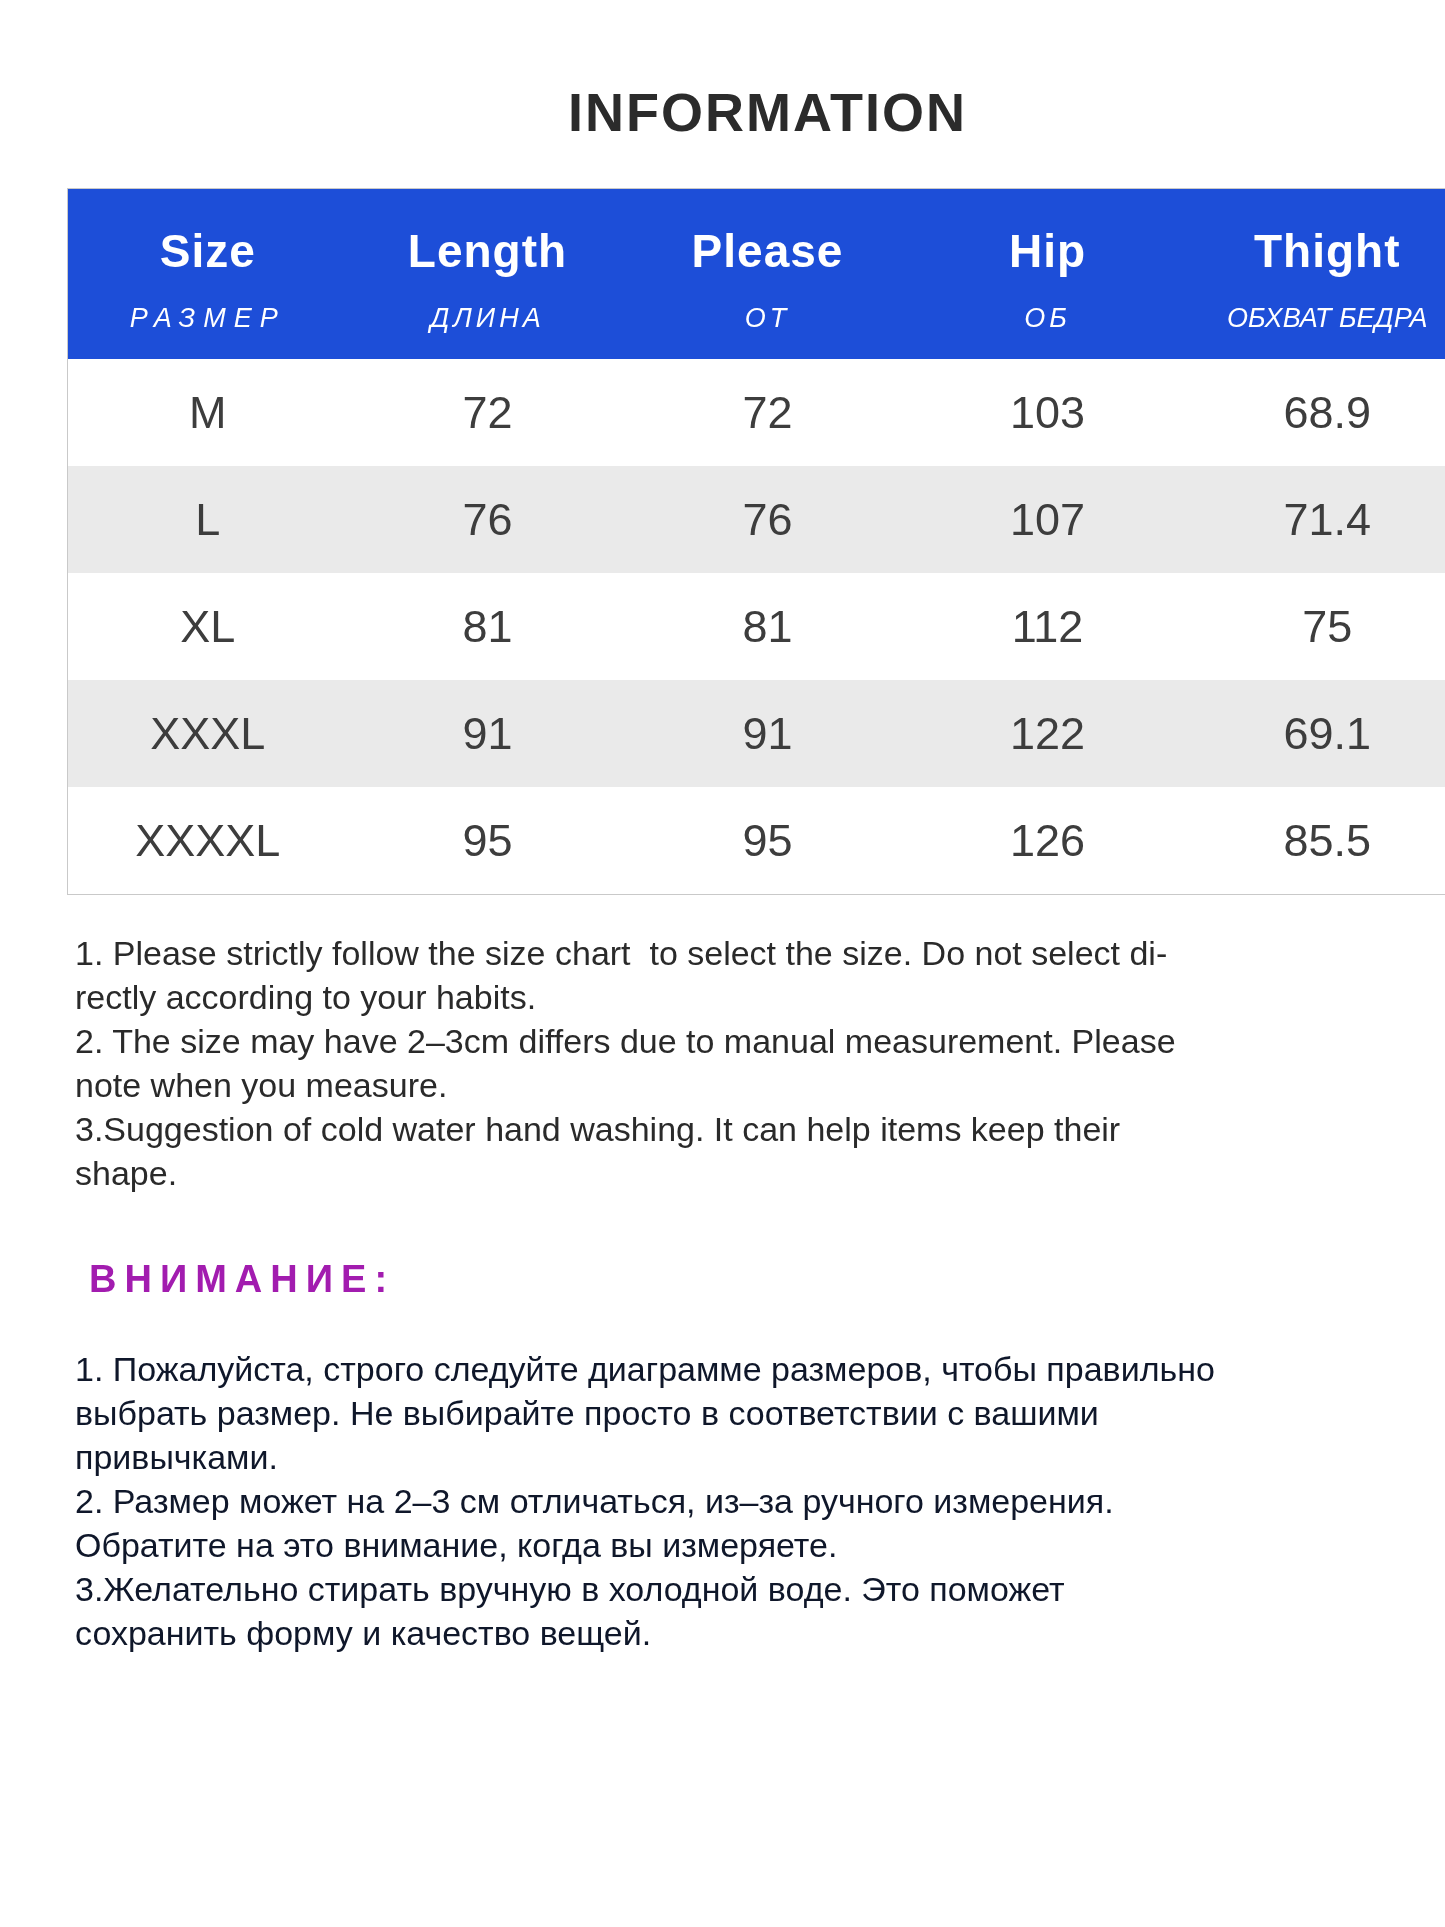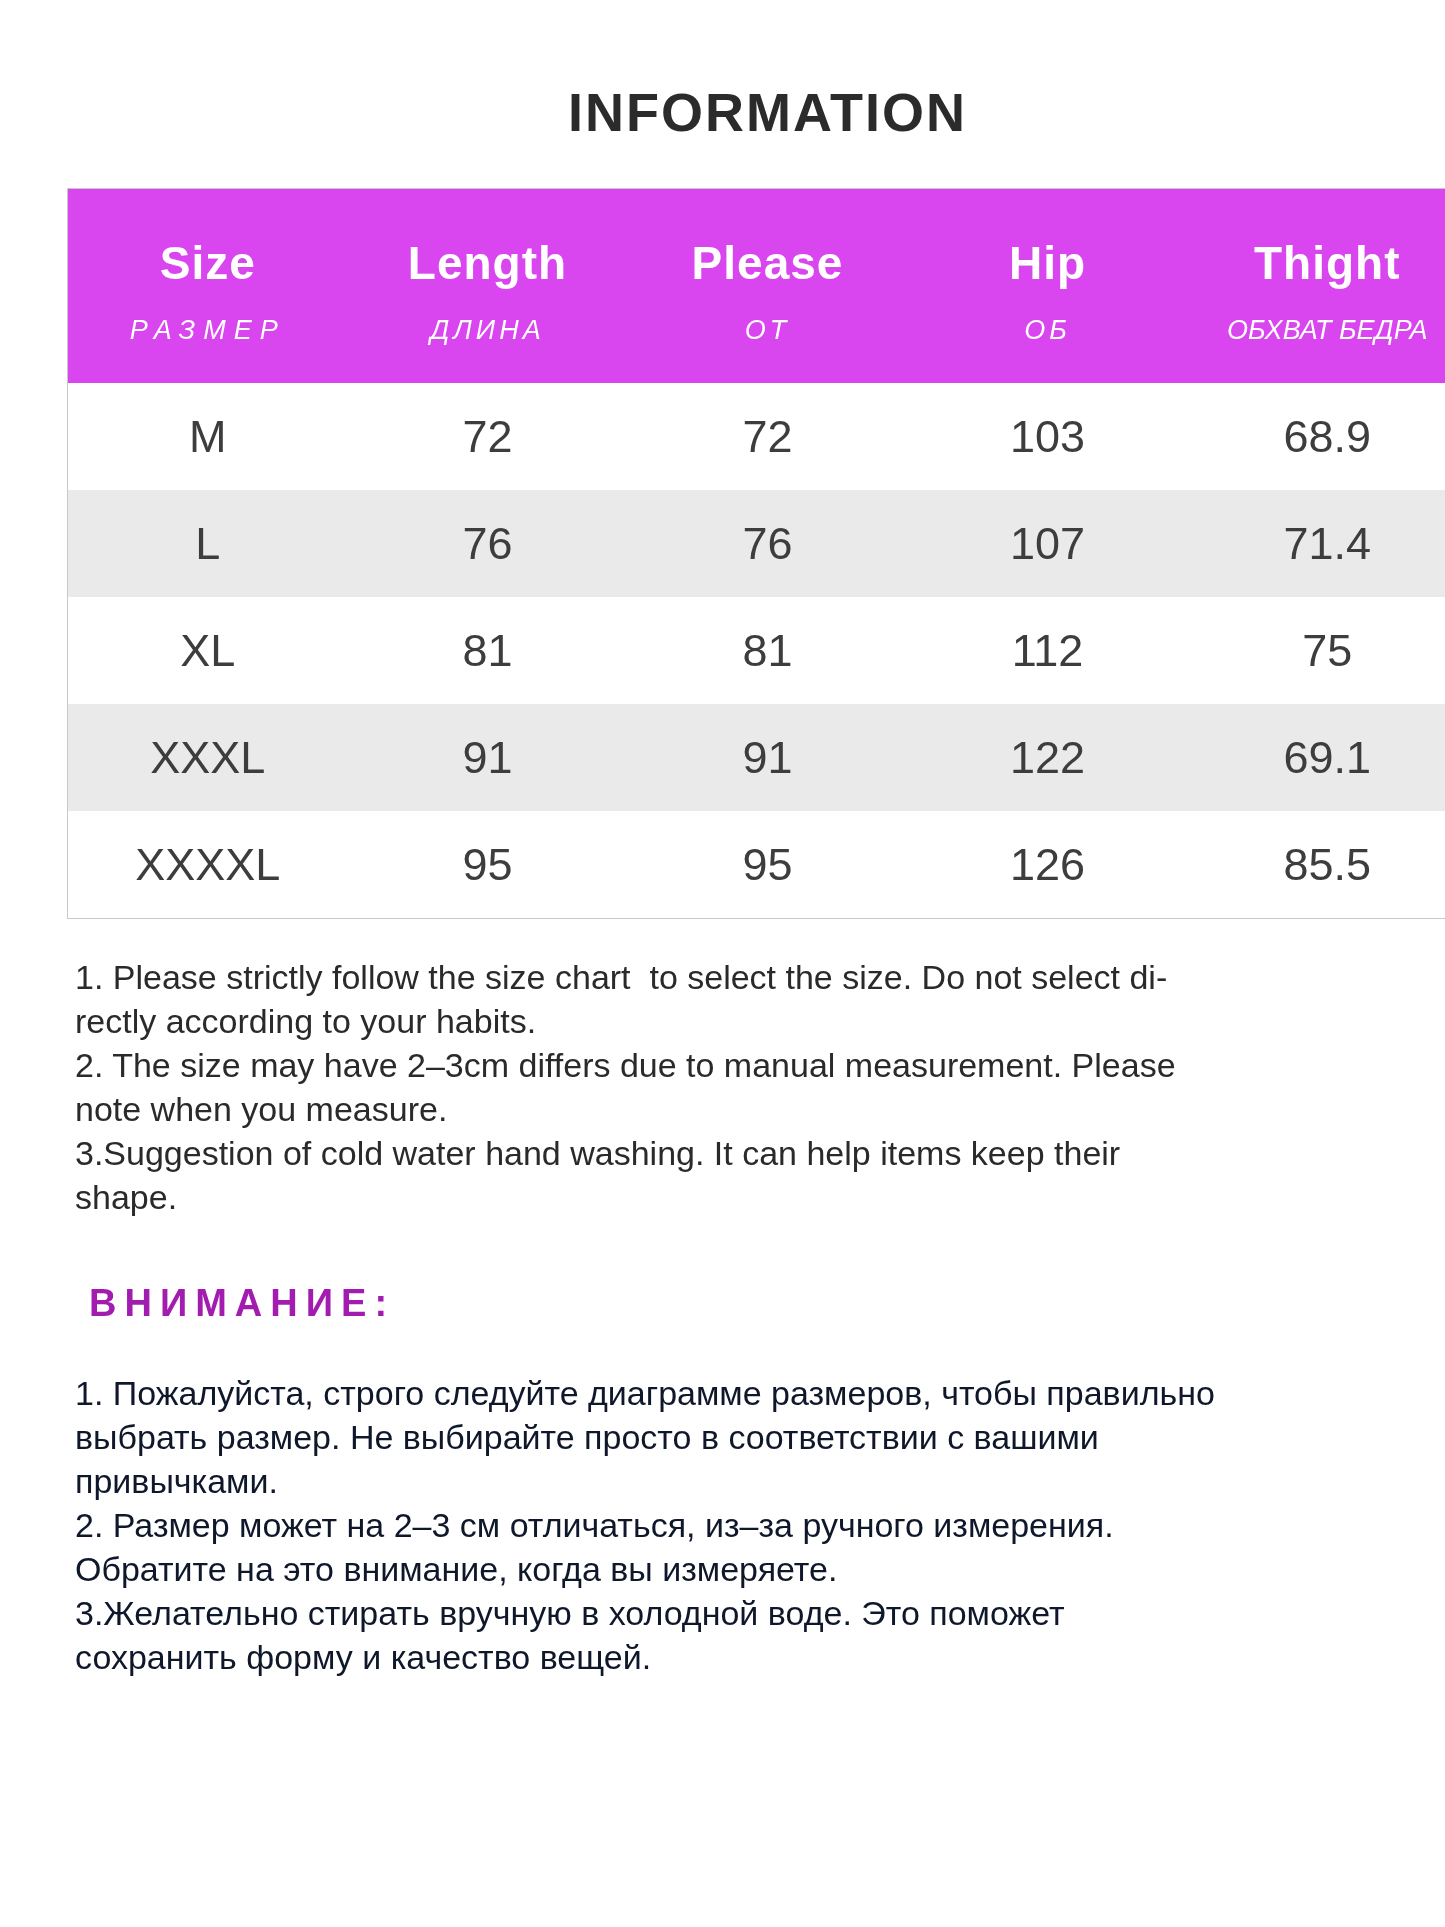--- a/index.html
+++ b/index.html
@@ -8,21 +8,21 @@
     background:#ffffff; font-family:"Liberation Sans", sans-serif; color:#2a2a2a;margin-left:45px;
   }
   .title {
     padding-top:80px; text-align:center; font-size:54px; line-height:64px;
     font-weight:bold; letter-spacing:2px; color:#2b2b2b;
   }
   table.size-table {
     margin:44px auto 0 auto; width:1401px; table-layout:fixed;
     border-collapse:collapse; border:1px solid #c9c9c9;
   }
-  thead th { background:#d946ef; height:170px; vertical-align:top; padding:12px; font-weight:normal; }
+  thead th { background:#1d4ed8; height:170px; vertical-align:top; padding:0; font-weight:normal; }
   .hdr-en { margin-top:36px; font-size:46px; line-height:52px; font-weight:bold; color:#ffffff; letter-spacing:1px; text-align:center; }
   .hdr-ru { margin-top:26px; font-size:27px; line-height:30px; color:#ffffff; letter-spacing:4px; text-align:center;font-style:italic; }
   th.col-size  .hdr-ru { letter-spacing:8px; }
   th.col-thigh .hdr-ru { letter-spacing:0; }
   tbody td { height:105px; text-align:center; font-size:45px; color:#3d3d3d; }
   tbody tr:nth-child(even) { background:#eaeaea; }
   .note-heading    { margin:62px 0 0 30px; font-size:45px; line-height:50px; color:#2a2a2a; }
   .note-body       { margin:36px 25px 0 30px; font-size:34px; line-height:44px; color:#2a2a2a; white-space:pre-wrap; }
   .attention-heading { margin:62px 0 0 44px; font-size:38px; line-height:44px; font-weight:bold; letter-spacing:8px; color:#a21caf; }
   .attention-body  { margin:46px 25px 0 30px; font-size:34px; line-height:44px; color:#0f172a; white-space:pre-wrap; }

